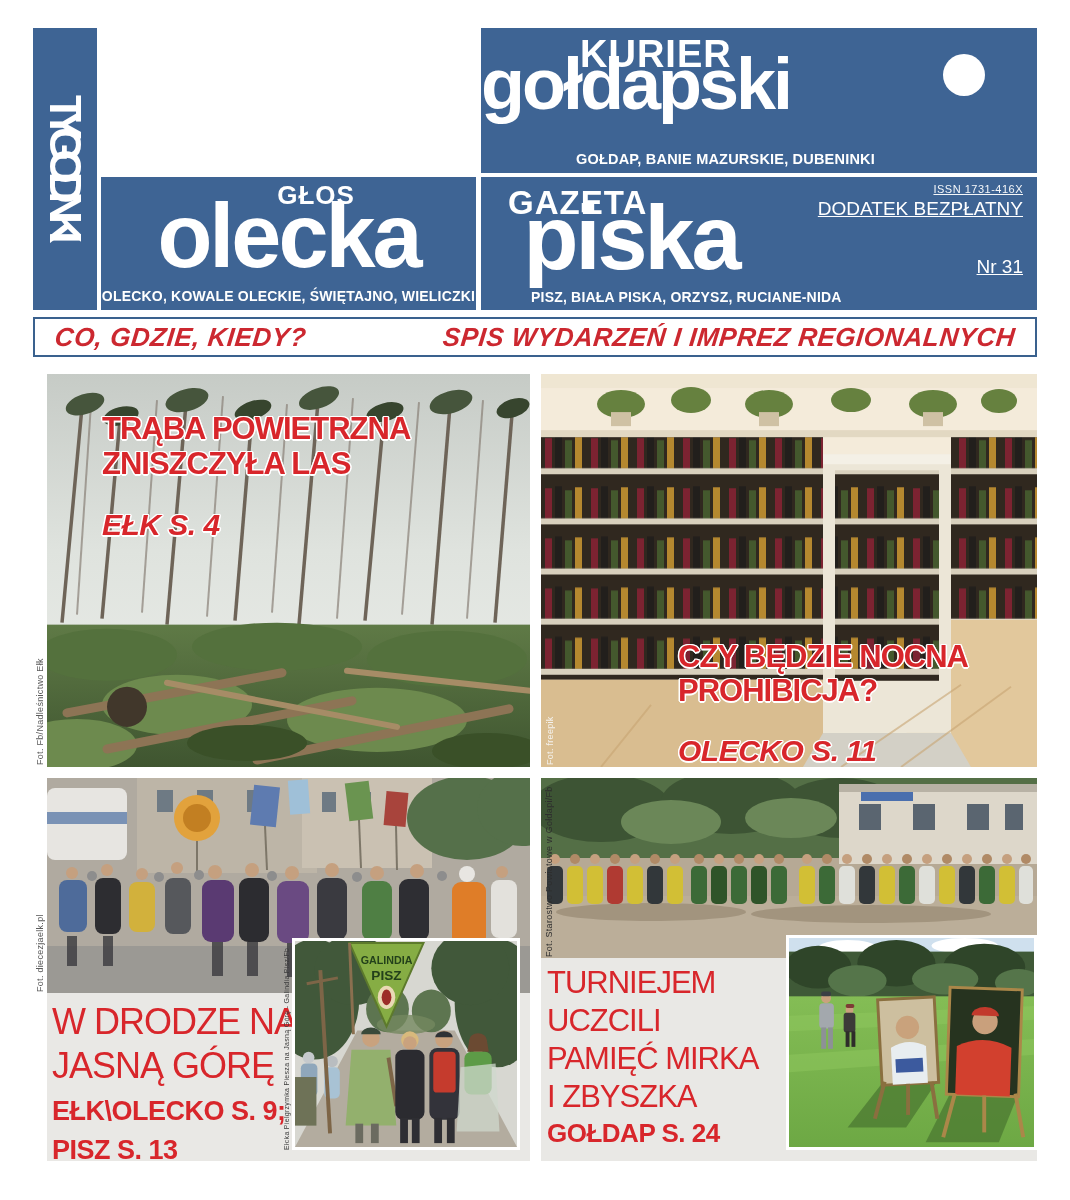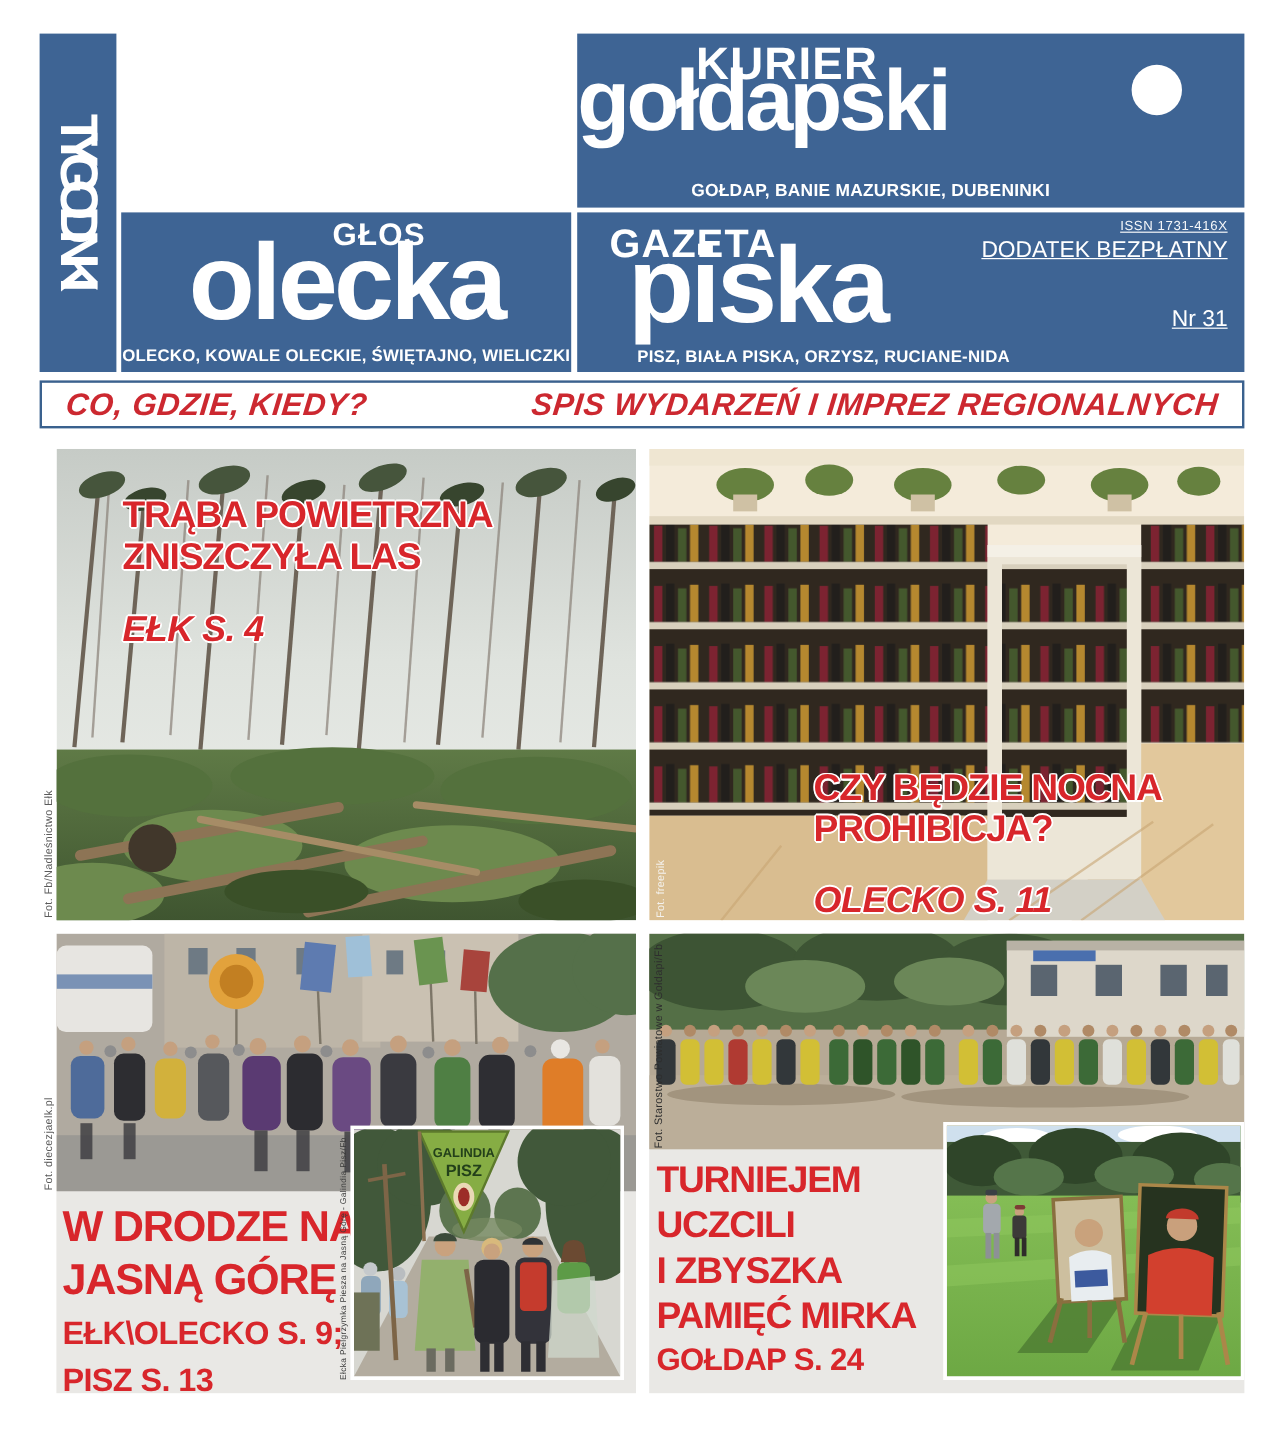--- a/index.html
+++ b/index.html
@@ -60,21 +60,21 @@
   .photo-group{position:absolute;left:0;top:0;width:496px;height:180px;overflow:hidden;}
   .inset{position:absolute;box-sizing:border-box;border:3px solid #fff;overflow:hidden;}
   .inset-pilgrims{left:245px;top:160px;width:228px;height:212px;}
   .inset-memorial{left:245px;top:157px;width:251px;height:215px;}
   
   .ph-headline{position:absolute;color:var(--red);font-weight:bold;letter-spacing:-1px;
     text-shadow:-1.5px 0 #fff,1.5px 0 #fff,0 -1.5px #fff,0 1.5px #fff,-1px -1px #fff,1px -1px #fff,-1px 1px #fff,1px 1px #fff;}
   .hl-storm{left:55px;top:37px;font-size:31px;line-height:35px;}
   .hl-prohibition{left:137px;top:266px;font-size:31px;line-height:34px;}
   .ph-ref{font-weight:600;font-size:30px;letter-spacing:-.5px;margin-top:26px;font-style:italic;}
-  .gray-headline{position:absolute;color:var(--red);font-weight:bold;letter-spacing:-1px;}
+  .gray-headline{position:absolute;color:var(--red);font-weight:normal;letter-spacing:-1px;}
   .hl-pilgrimage{left:5px;top:222px;font-size:36px;line-height:44px;}
   .refs-pilgrimage{position:absolute;left:5px;top:314px;color:var(--red);font-weight:600;font-size:27px;line-height:39px;letter-spacing:-.5px;}
   .hl-tournament{left:6px;top:186px;font-size:31px;line-height:38px;}
   .ref-tournament{position:absolute;left:6px;top:340px;color:var(--red);font-weight:600;font-size:26px;letter-spacing:-.5px;}
   
   .credit{position:absolute;writing-mode:vertical-rl;transform:rotate(180deg);
     font-size:9px;color:#5a5a5a;white-space:nowrap;width:12px;line-height:12px;letter-spacing:.3px;
     display:flex;align-items:center;}
   .credit-storm{left:34px;top:625px;height:140px;}
   .credit-freepik{left:544px;top:680px;height:85px;color:#f4f2ee;}
@@ -481,22 +481,22 @@
             <circle cx="366" cy="81" r="5"></circle>
             <circle cx="406" cy="81" r="5"></circle>
             <circle cx="446" cy="81" r="5"></circle>
             <circle cx="485" cy="81" r="5"></circle>
         </g>
       </svg>
     </div>
     <div class="gray-headline hl-tournament">
       <div>TURNIEJEM</div>
       <div>UCZCILI</div>
+      <div>PAMIĘĆ MIRKA</div>
       <div>I ZBYSZKA</div>
-      <div>PAMIĘĆ MIRKA</div>
     </div>
     <div class="ref-tournament">GOŁDAP S. 24</div>
     <div class="inset inset-memorial">
       <svg viewBox="0 0 251 215" width="100%" height="100%" preserveAspectRatio="none">
         <defs>
           <linearGradient id="lawnG" x1="0" y1="0" x2="0" y2="1">
               <stop offset="0" stop-color="#84bd55"></stop>
               <stop offset="1" stop-color="#6da844"></stop>
             </linearGradient>
         </defs>

